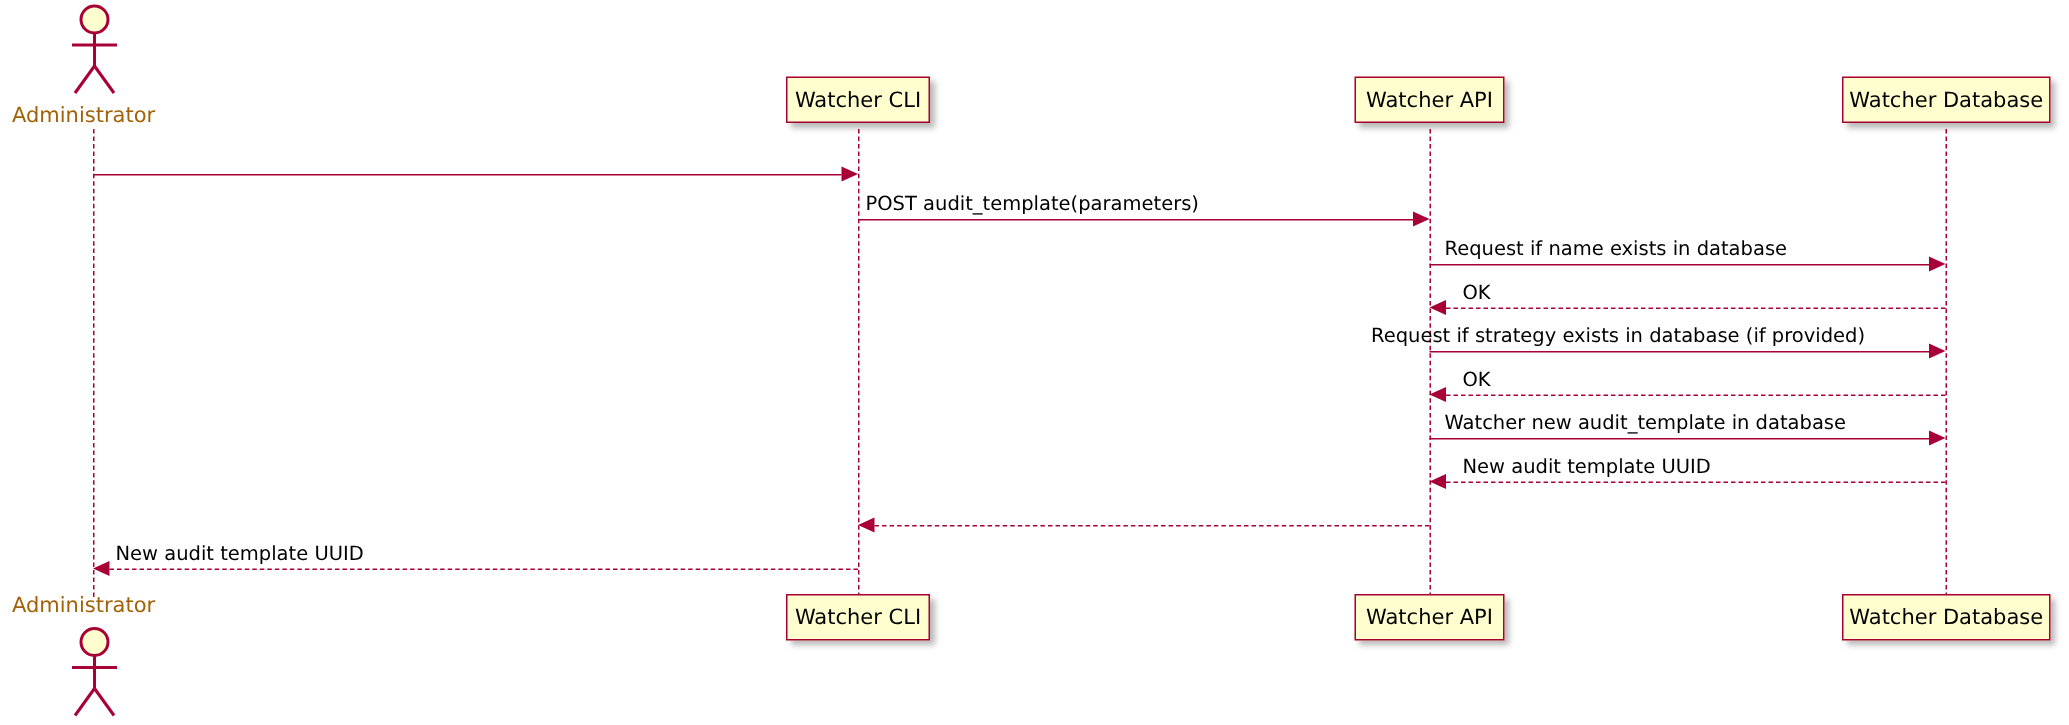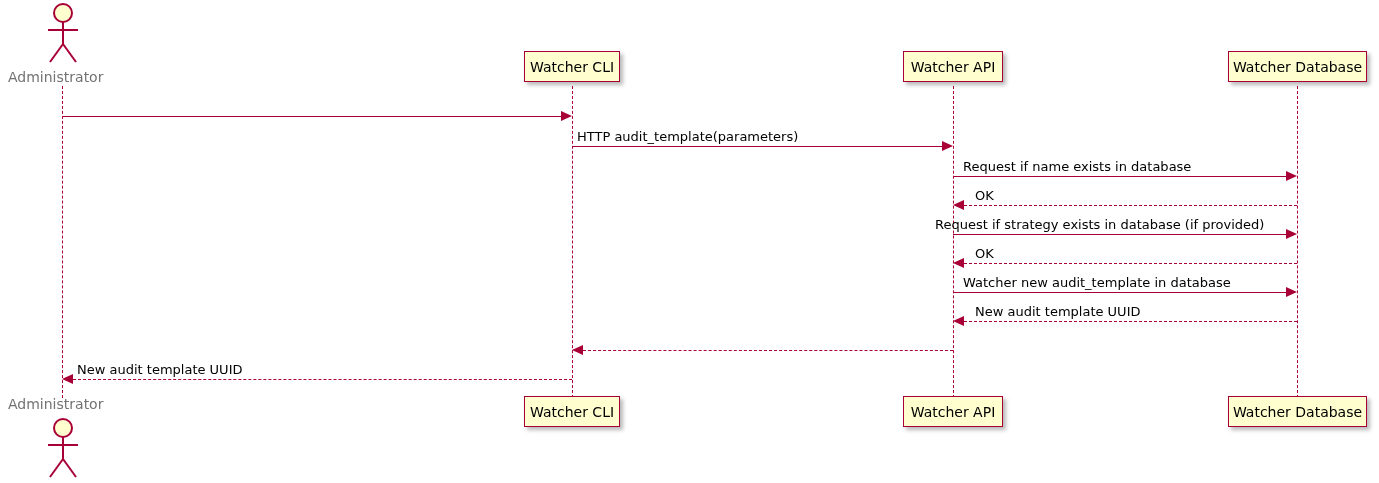--- a/index.html
+++ b/index.html
@@ -32,21 +32,21 @@
     align-items: center;
     justify-content: center;
     font-size: 14px;
     color: #000000;
     white-space: nowrap;
     padding: 0 10px;
   }
   .actor-label {
     position: absolute;
     font-size: 14px;
-    color: #737373;
+    color: #a16207;
     white-space: nowrap;
   }
   .actor-fig {
     position: absolute;
   }
   .msg-line {
     position: absolute;
     height: 0;
     border-top: 1.5px solid #A80036;
   }
@@ -107,33 +107,33 @@
   <div class="participant-box" style="left:903px; top:51px; width:100px; height:31px;">Watcher API</div>
   <div class="participant-box" style="left:1228px; top:51px; width:139px; height:31px;">Watcher Database</div>
 
   <div class="participant-box" style="left:524px; top:396px; width:96px; height:31px;">Watcher CLI</div>
   <div class="participant-box" style="left:903px; top:396px; width:100px; height:31px;">Watcher API</div>
   <div class="participant-box" style="left:1228px; top:396px; width:139px; height:31px;">Watcher Database</div>
 
   <div class="msg-line" style="left:62px; top:116px; width:499px;"></div>
   <div class="arrow-head right" style="left:561px; top:111px;"></div>
 
-  <div class="msg-label" style="left:577px; top:129px;">HTTP audit_template(parameters)</div>
+  <div class="msg-label" style="left:577px; top:129px;">POST audit_template(parameters)</div>
   <div class="msg-line" style="left:572px; top:146px; width:370px;"></div>
   <div class="arrow-head right" style="left:942px; top:141px;"></div>
 
   <div class="msg-label" style="left:963px; top:159px;">Request if name exists in database</div>
   <div class="msg-line" style="left:953px; top:176px; width:333px;"></div>
   <div class="arrow-head right" style="left:1286px; top:171px;"></div>
 
   <div class="msg-label" style="left:975px; top:188px;">OK</div>
   <div class="msg-line dashed" style="left:964px; top:205px; width:333px;"></div>
   <div class="arrow-head left" style="left:953px; top:200px;"></div>
 
-  <div class="msg-label" style="left:935px; top:217px;">Request if strategy exists in database (if provided)</div>
+  <div class="msg-label" style="left:914px; top:217px;">Request if strategy exists in database (if provided)</div>
   <div class="msg-line" style="left:953px; top:234px; width:333px;"></div>
   <div class="arrow-head right" style="left:1286px; top:229px;"></div>
 
   <div class="msg-label" style="left:975px; top:246px;">OK</div>
   <div class="msg-line dashed" style="left:964px; top:263px; width:333px;"></div>
   <div class="arrow-head left" style="left:953px; top:258px;"></div>
 
   <div class="msg-label" style="left:963px; top:275px;">Watcher new audit_template in database</div>
   <div class="msg-line" style="left:953px; top:292px; width:333px;"></div>
   <div class="arrow-head right" style="left:1286px; top:287px;"></div>

